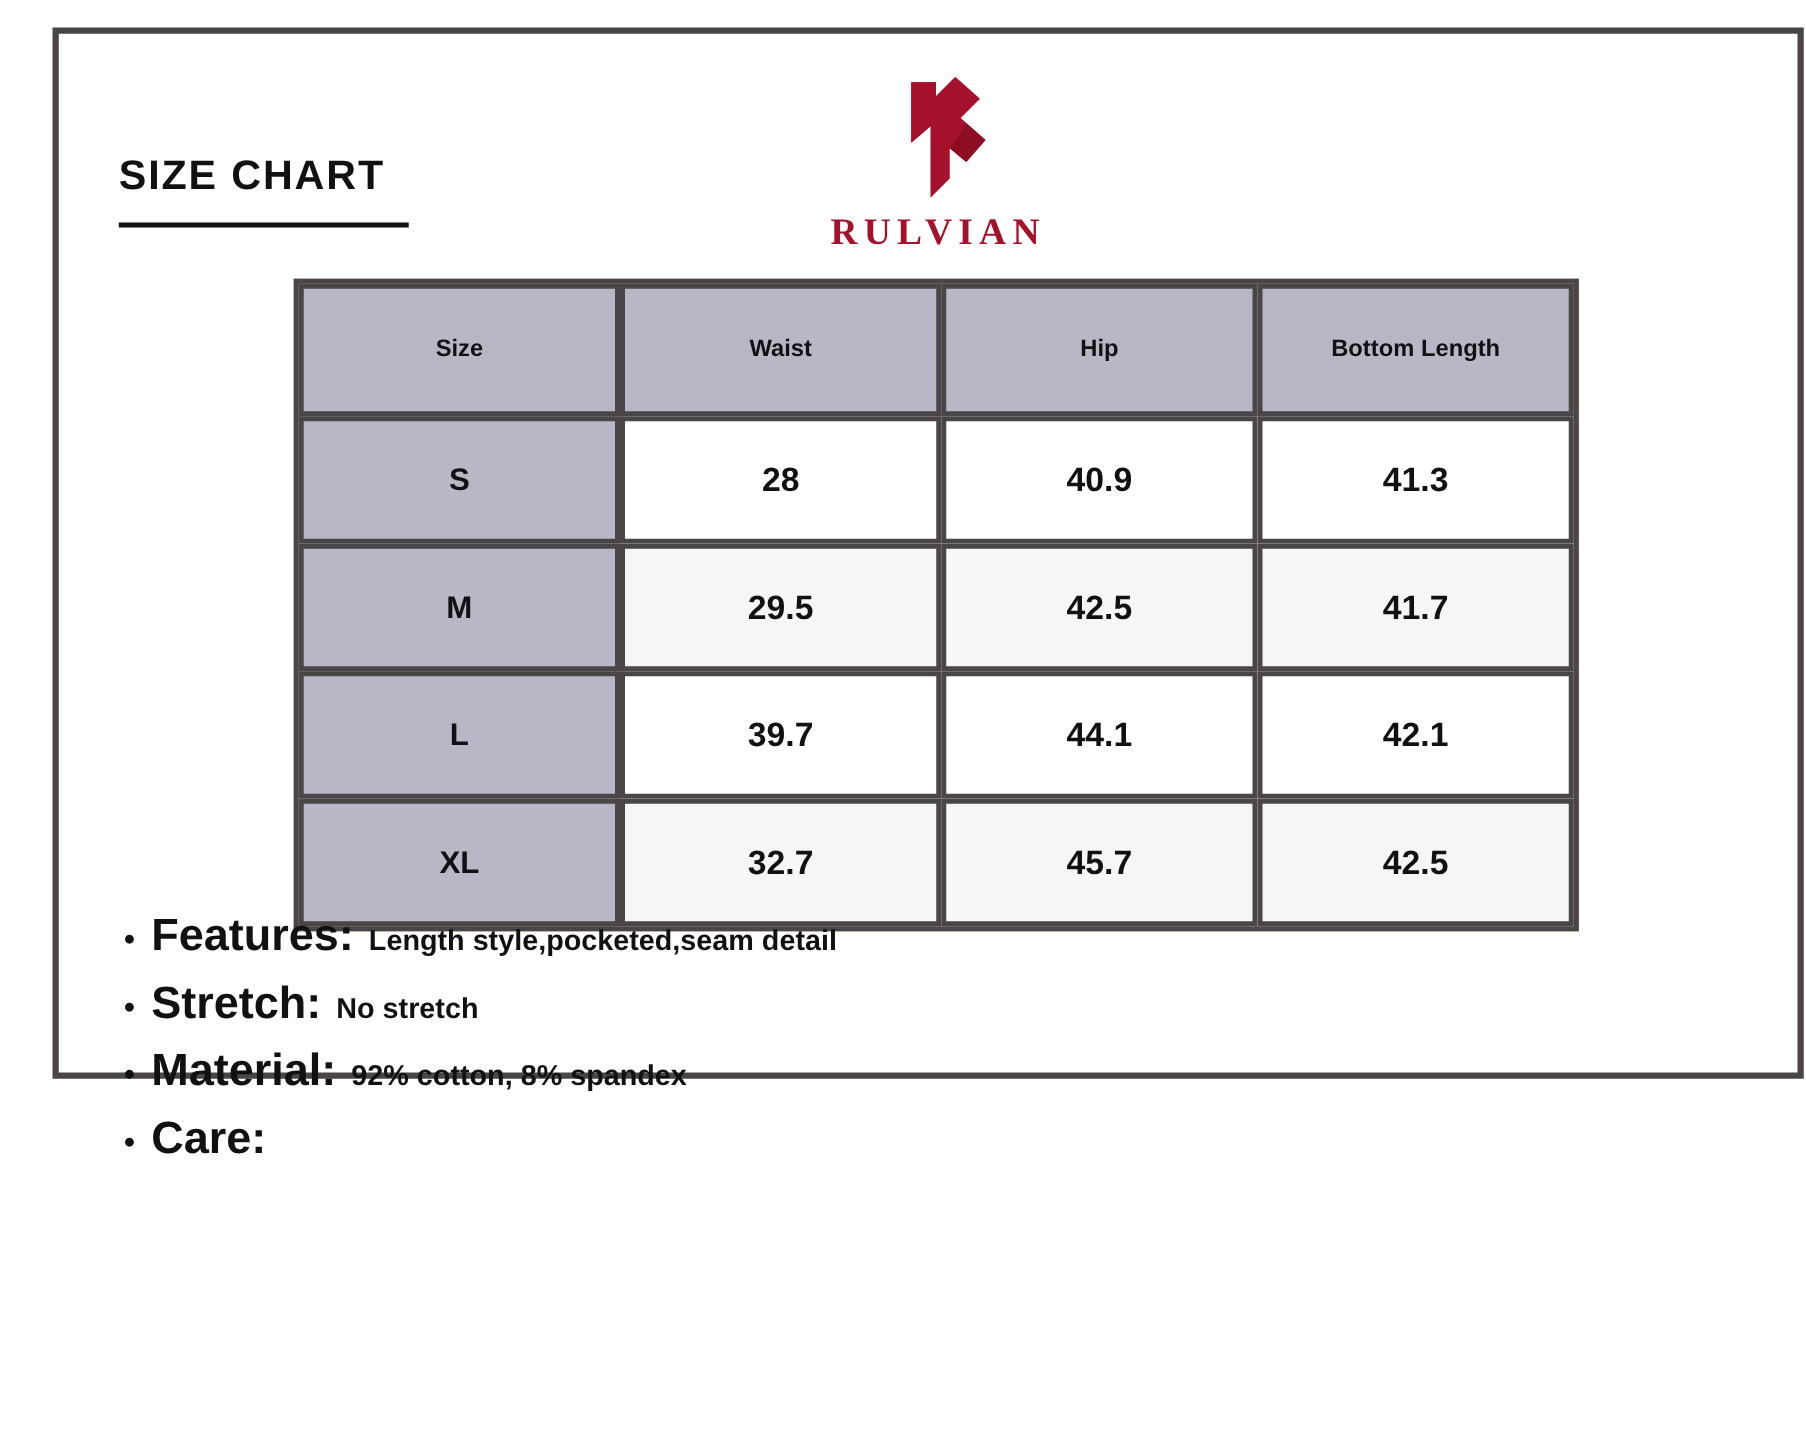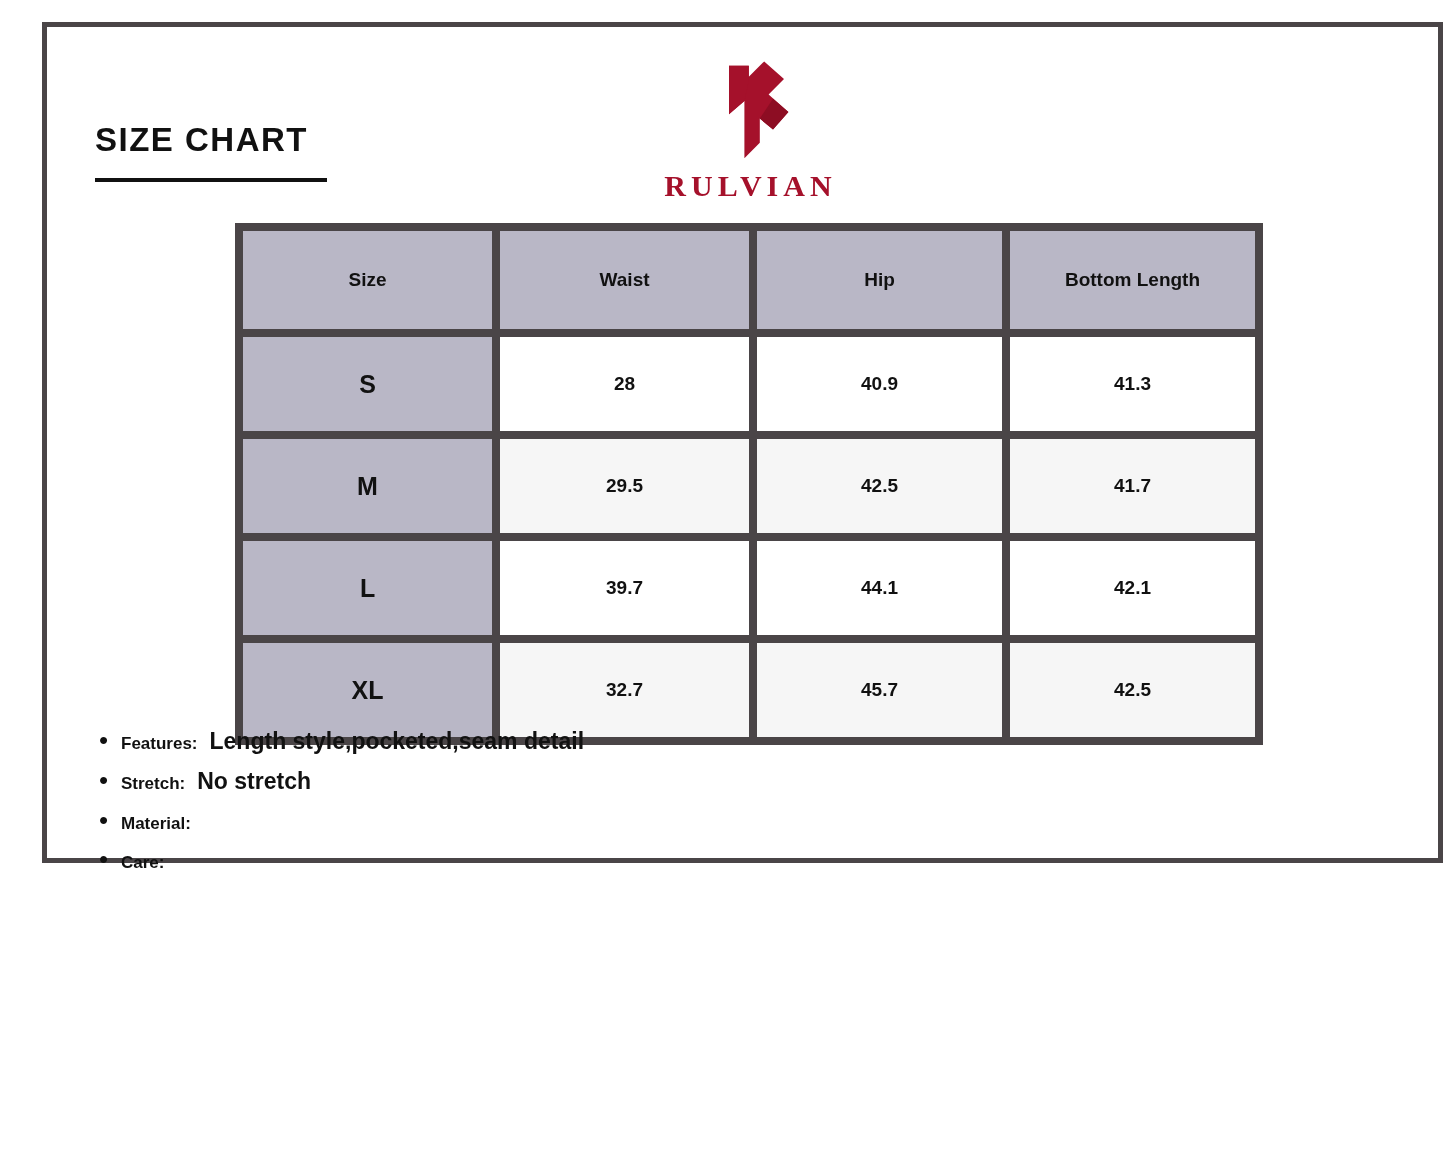--- a/index.html
+++ b/index.html
@@ -94,21 +94,21 @@
     font-weight: bold;
     color: #111111;
   }
   table.size-table thead th {
     background: #b9b7c6;
     height: 96px;
     font-size: 19px;
   }
   table.size-table tbody td {
     height: 92px;
-    font-size: 19px;
+    font-size: 27px;
   }
   table.size-table tbody td.size-cell {
     background: #b9b7c6;
     font-size: 25px;
   }
   table.size-table tbody tr.odd td.value {
     background: #ffffff;
   }
   table.size-table tbody tr.even td.value {
     background: #f6f6f6;
@@ -132,21 +132,21 @@
   }
   .bullet {
     width: 22px;
     font-size: 26px;
     line-height: 1;
     color: #111111;
     flex: 0 0 22px;
     text-align: left;
   }
   .detail-label {
-    font-size: 17px;
+    font-size: 36px;
     font-weight: bold;
     color: #111111;
     white-space: nowrap;
   }
   .detail-value {
     font-size: 23px;
     font-weight: bold;
     color: #111111;
     margin-left: 12px;
   }
@@ -223,20 +223,21 @@
         <span class="detail-value">Length style,pocketed,seam detail</span>
       </div>
       <div class="detail-row">
         <span class="bullet">•</span>
         <span class="detail-label">Stretch:</span>
         <span class="detail-value">No stretch</span>
       </div>
       <div class="detail-row">
         <span class="bullet">•</span>
         <span class="detail-label">Material:</span>
+        <span class="detail-value">92% cotton, 8% spandex</span>
       </div>
       <div class="detail-row">
         <span class="bullet">•</span>
         <span class="detail-label">Care:</span>
       </div>
     </div>
 
   </div>
 </div>
 

